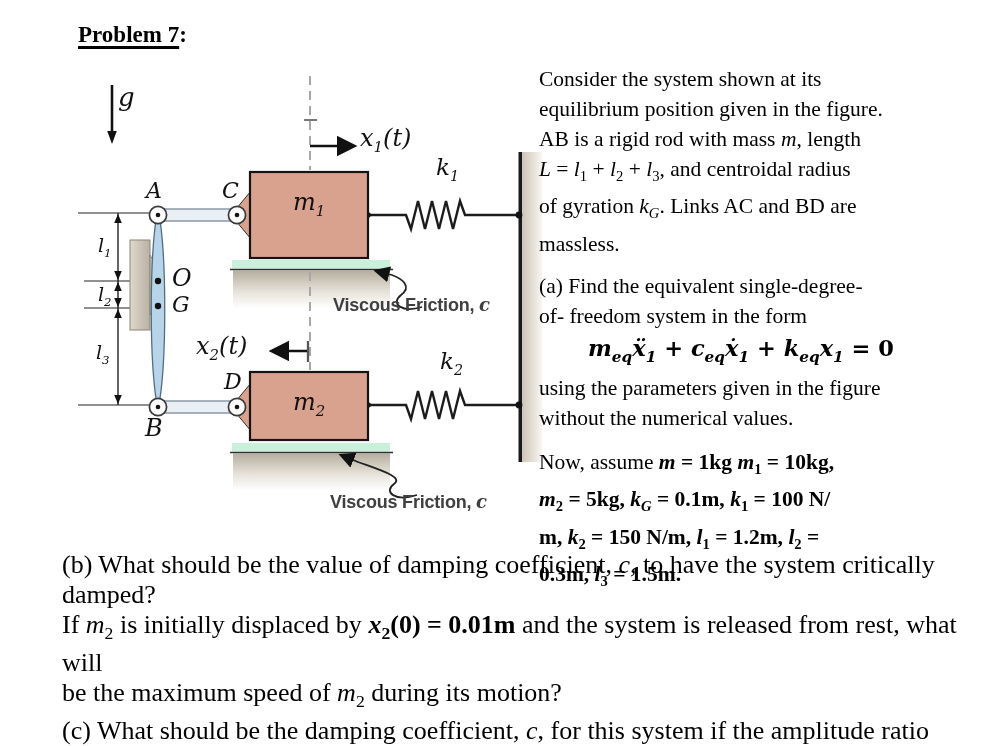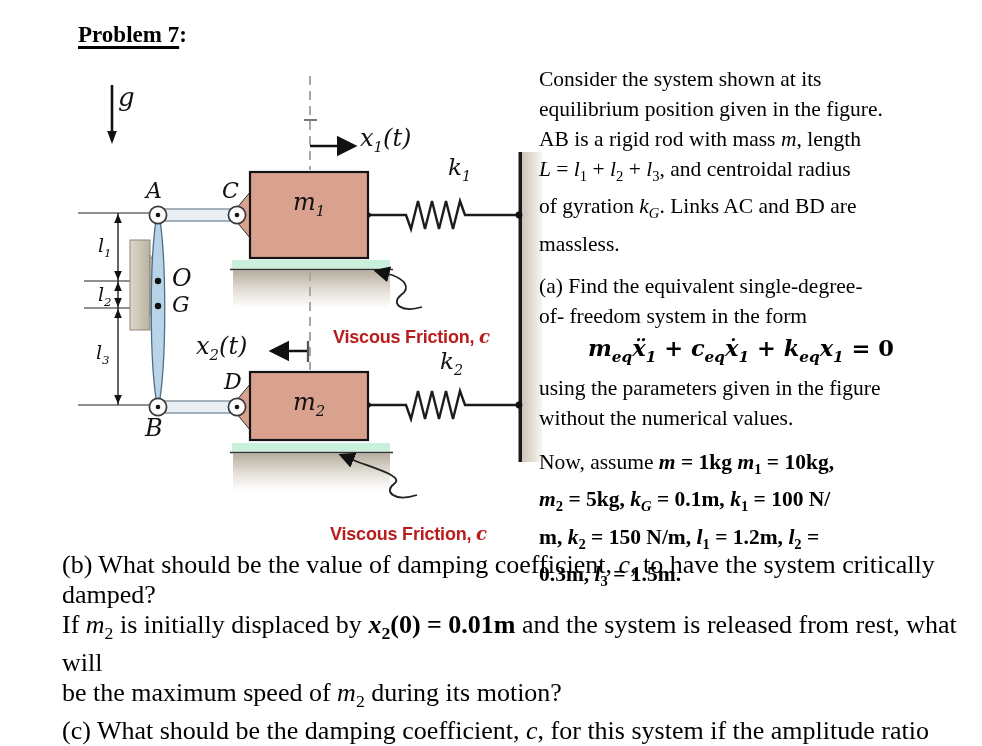--- a/index.html
+++ b/index.html
@@ -17,21 +17,21 @@
   .figure{position:absolute;left:70px;top:58px;width:505px;height:495px;}
   .figure svg{position:absolute;left:0;top:0;}
   .fl{  
     position:absolute;font-family:"DejaVu Serif",serif;font-style:italic;
     color:#111;white-space:nowrap;line-height:1;
   }
   .fl sub{font-size:0.62em;font-style:italic;}
   .fl.c{text-align:center;}
   .vf{  
     position:absolute;font-family:"Liberation Sans",sans-serif;font-style:normal;
-    font-weight:600;font-size:18px;color:#b91c1c;white-space:nowrap;letter-spacing:-0.2px;margin-top:32px;
+    font-weight:600;font-size:18px;color:#404040;white-space:nowrap;letter-spacing:-0.2px;
   }
   .vf i{font-family:"DejaVu Serif",serif;font-weight:600;}
 
   
   .rightcol{
     position:absolute;left:539px;top:64px;width:404px;
     font-size:21.5px;line-height:30px;
   }
   .rightcol p{margin:0;}
   .p-gap{margin-top:12px !important;}
@@ -180,21 +180,21 @@
 
   <div class="fl" style="left:48px;top:26px;font-size:26px;">g</div>
   <div class="fl" style="left:76px;top:122px;font-size:22px;">A</div>
   <div class="fl" style="left:152px;top:122px;font-size:22px;">C</div>
   <div class="fl" style="left:102px;top:208px;font-size:24px;">O</div>
   <div class="fl" style="left:102px;top:236px;font-size:22px;">G</div>
   <div class="fl" style="left:75px;top:358px;font-size:24px;">B</div>
   <div class="fl" style="left:154px;top:313px;font-size:22px;">D</div>
   <div class="fl c" style="left:180px;top:132px;width:118px;font-size:24px;">m<sub>1</sub></div>
   <div class="fl c" style="left:180px;top:332px;width:118px;font-size:24px;">m<sub>2</sub></div>
-  <div class="fl" style="left:366px;top:98px;font-size:23px;margin-left:12px;">k<sub>1</sub></div>
+  <div class="fl" style="left:366px;top:98px;font-size:23px;">k<sub>1</sub></div>
   <div class="fl" style="left:370px;top:292px;font-size:23px;">k<sub>2</sub></div>
   <div class="fl" style="left:28px;top:178px;font-size:19px;">l<sub>1</sub></div>
   <div class="fl" style="left:28px;top:227px;font-size:19px;">l<sub>2</sub></div>
   <div class="fl" style="left:26px;top:285px;font-size:19px;">l<sub>3</sub></div>
   <div class="fl" style="left:290px;top:68px;font-size:24px;">x<sub>1</sub>(t)</div>
   <div class="fl" style="left:126px;top:276px;font-size:24px;">x<sub>2</sub>(t)</div>
   <div class="vf" style="left:263px;top:236px;">Viscous Friction, <i>c</i></div>
   <div class="vf" style="left:260px;top:433px;">Viscous Friction, <i>c</i></div>
 </div>
 

